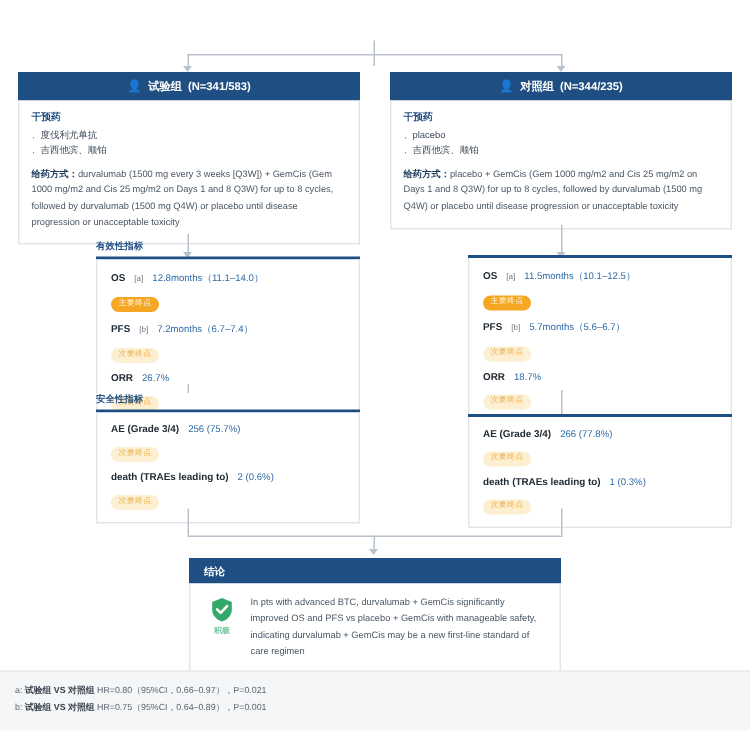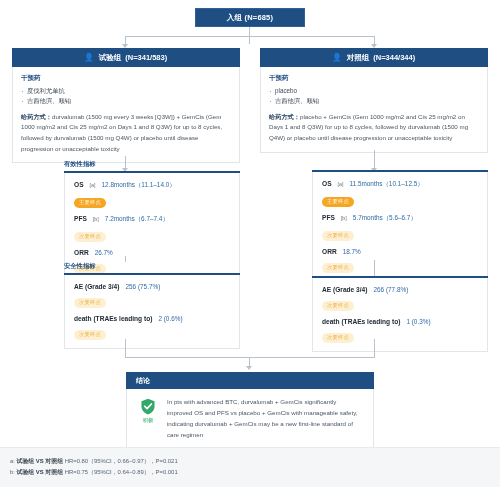--- a/index.html
+++ b/index.html
@@ -115,24 +115,20 @@
     background: #f4f6f8; border-top: 1px solid #e7eaee; padding: 8px 0 0 10px;
   }
   .foot-row { font-size: 5.9px; color: #5a6572; line-height: 1.9; }
   .foot-row b { color: #39424d; font-weight: bold; }
 </style>
 </head>
 <body>
 
 <div class="page">
 
-  <div class="enroll">
-    <span>入组</span>&nbsp;
-    <span>(N=685)</span>
-  </div>
 
   <div class="ln vl" style="left:249px; top:27px; height:17px;"></div>
   <div class="ln hl" style="left:125px; top:36px; width:250px;"></div>
   <div class="ln vl" style="left:125px; top:36px; height:10px;"></div>
   <div class="ln vl" style="left:374px; top:36px; height:10px;"></div>
   <div class="arrow" style="left:122px; top:44px;"></div>
   <div class="arrow" style="left:371px; top:44px;"></div>
 
   <div class="arm left" style="top:48px;">
     <div class="arm-head">
@@ -149,21 +145,21 @@
       <div class="regimen">
         <b>给药方式：</b><span>durvalumab (1500 mg every 3 weeks [Q3W]) + GemCis (Gem 1000 mg/m2 and Cis 25 mg/m2 on Days 1 and 8 Q3W) for up to 8 cycles, followed by durvalumab (1500 mg Q4W) or placebo until disease progression or unacceptable toxicity</span>
       </div>
     </div>
   </div>
 
   <div class="arm right" style="top:48px;">
     <div class="arm-head">
       <span class="pico">👤</span>
       <span>对照组</span>
-      <span>(N=344/344)</span>
+      <span>(N=344/235)</span>
     </div>
     <div class="arm-body">
       <div class="fieldlabel">干预药</div>
       <ul class="bullets">
         <li>placebo</li>
         <li>吉西他滨、顺铂</li>
       </ul>
       <div class="regimen">
         <b>给药方式：</b><span>placebo + GemCis (Gem 1000 mg/m2 and Cis 25 mg/m2 on Days 1 and 8 Q3W) for up to 8 cycles, followed by durvalumab (1500 mg Q4W) or placebo until disease progression or unacceptable toxicity</span>
       </div>

